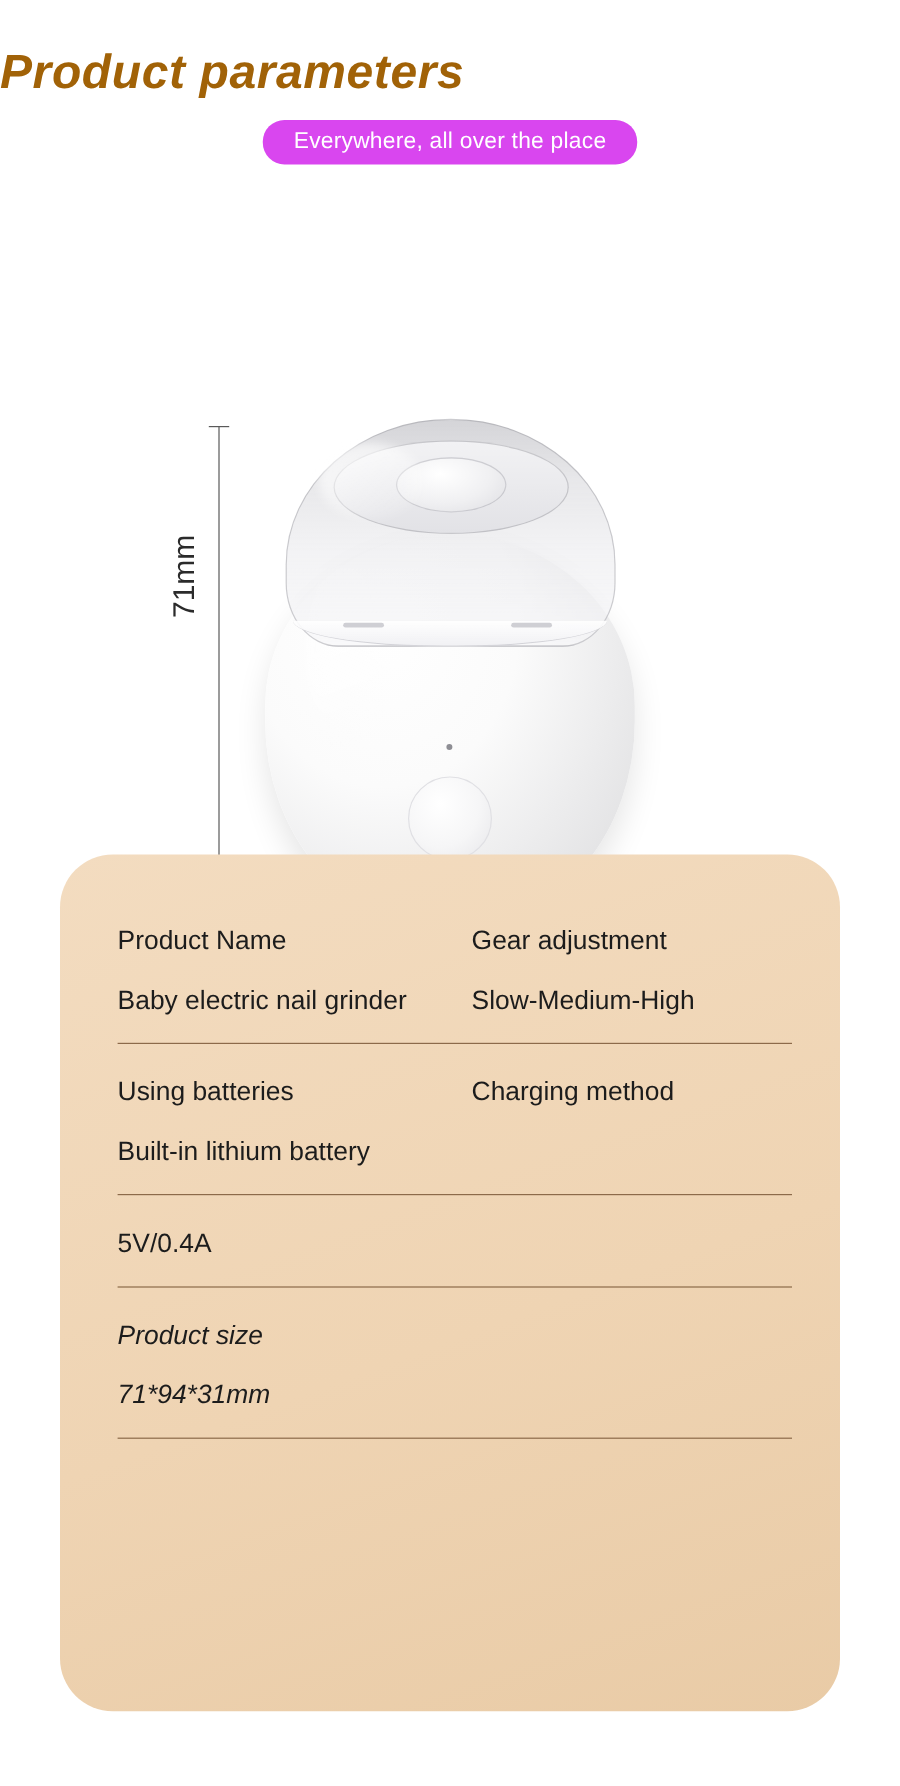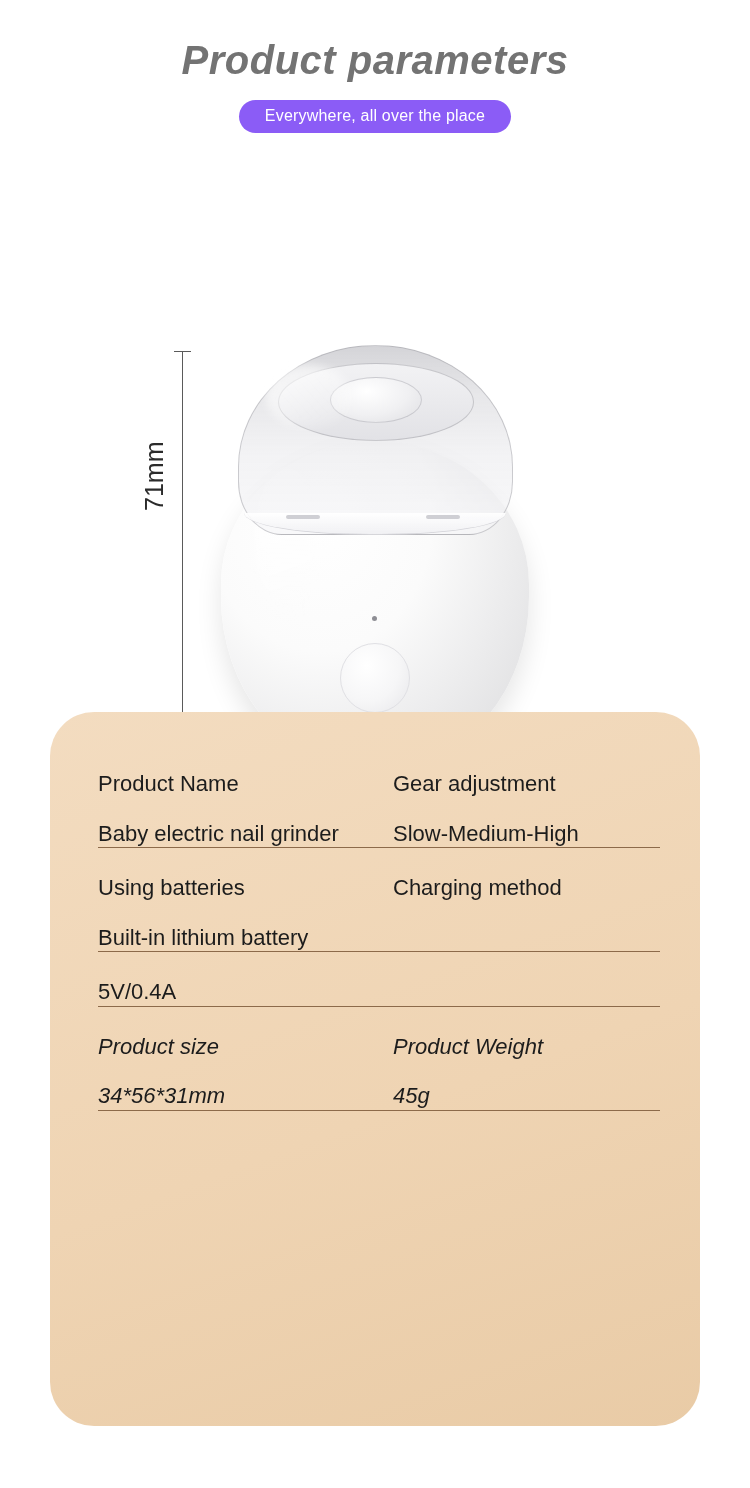--- a/index.html
+++ b/index.html
@@ -10,38 +10,37 @@
   body {
     width: 750px;
     height: 1488px;
     position: relative;
     font-family: "Liberation Sans", sans-serif;
     overflow: hidden;
   }
 
   
   .page-title {
-    text-align: center;
     font-size: 40px;
     font-weight: bold;
     font-style: italic;
-    color: #737373;
+    color: #a16207;
     letter-spacing: 0.5px;
     margin: 38px 0 0 0;
     line-height: 1.1;
   }
   .subtitle-wrap {
     display: flex;
     justify-content: center;
     margin-top: 18px;
   }
   .subtitle-pill {
-    background: #8b5cf6;
+    background: #d946ef;
     color: #ffffff;
-    font-size: 16px;
+    font-size: 19px;
     padding: 7px 26px 8px 26px;
     border-radius: 18px;
     letter-spacing: 0.2px;
     white-space: nowrap;
   }
 
   
   .product-block {
     position: relative;
     width: 750px;
@@ -228,20 +227,21 @@
     top: 712px;
     width: 650px;
     height: 714px;
     background: linear-gradient(160deg, #f3dcc0 0%, #efd4b3 55%, #e9cba6 100%);
     border-radius: 44px;
     box-sizing: border-box;
     padding: 58px 40px 0 48px;
   }
   .spec-row {
     display: flex;
+    padding-bottom: 22px;
     border-bottom: 1px solid #8c6a4a;
     margin-bottom: 26px;
   }
   .spec-row.last { border-bottom: 1px solid #8c6a4a; font-style: italic; }
   .spec-col {
     width: 50%;
     box-sizing: border-box;
     padding-right: 6px;
   }
   .spec-col.right { padding-left: 14px; }
@@ -320,21 +320,17 @@
 
   <div class="spec-row">
     <div class="spec-col">
       <div class="spec-value">5V/0.4A</div>
     </div>
   </div>
 
   <div class="spec-row last">
     <div class="spec-col">
       <div class="spec-label">Product size</div>
-      <div class="spec-value">34*56*31mm</div>
-    </div>
-    <div class="spec-col right">
-      <div class="spec-label">Product Weight</div>
-      <div class="spec-value">45g</div>
+      <div class="spec-value">71*94*31mm</div>
     </div>
   </div>
 
 </div>
 
 </body></html>

